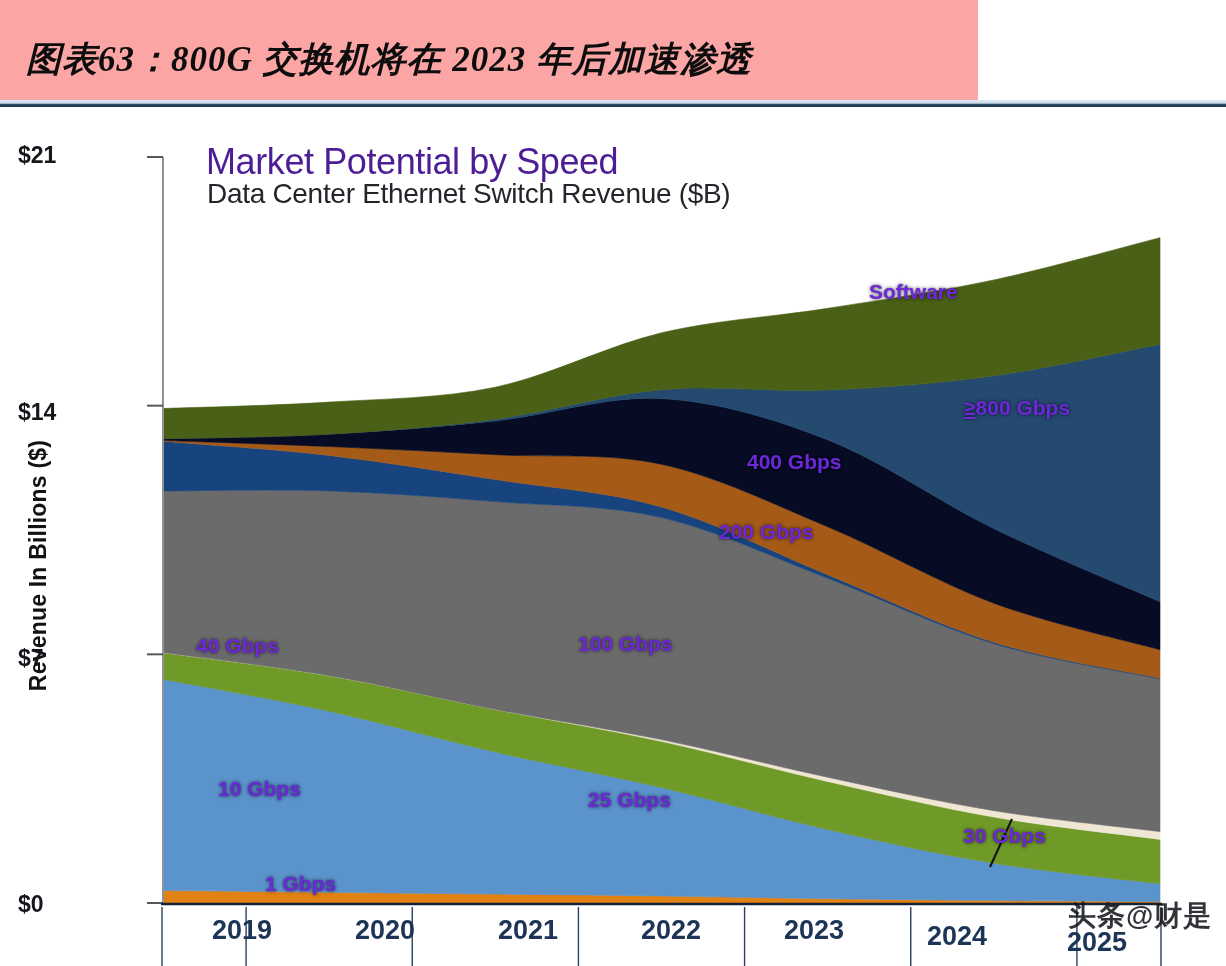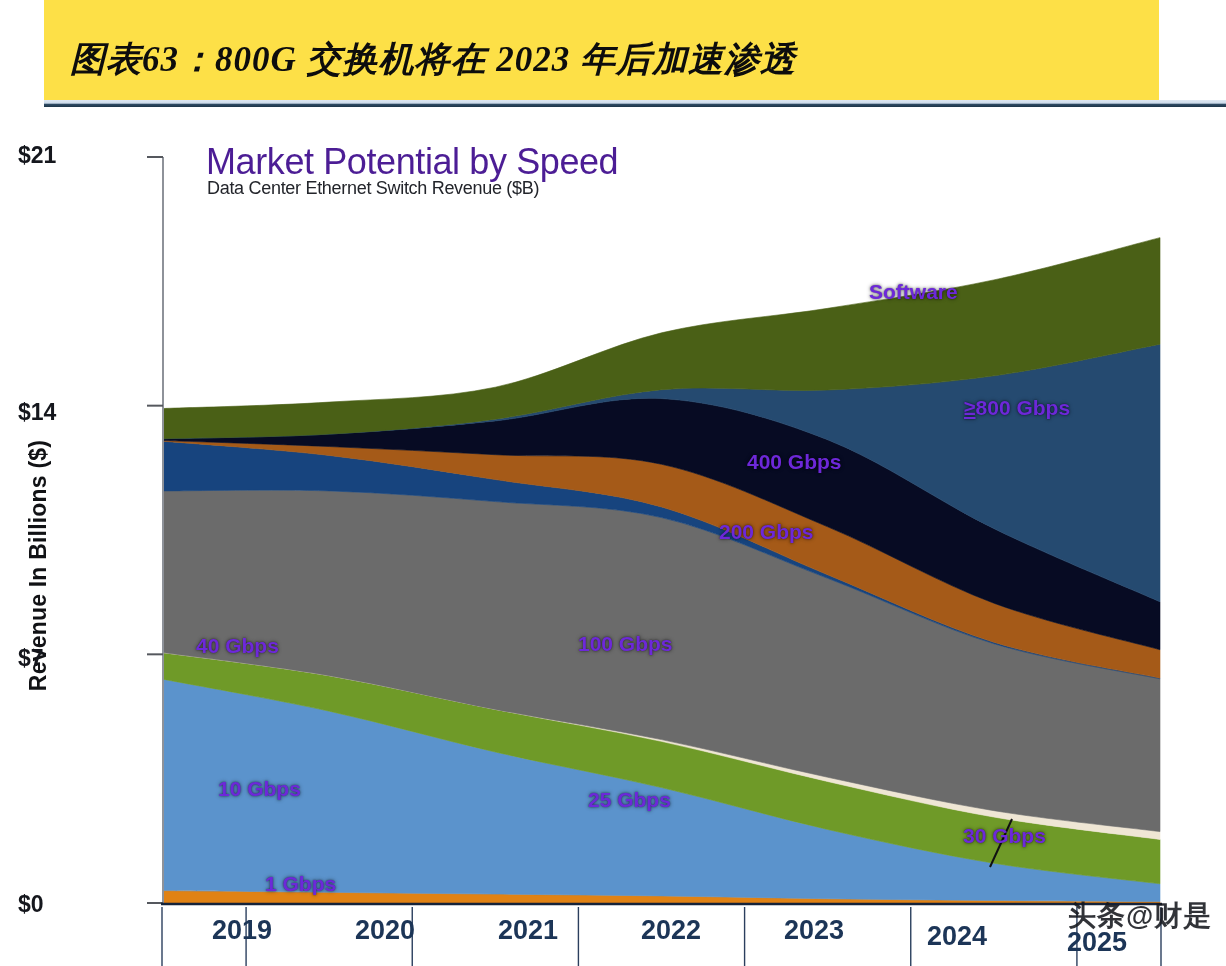--- a/index.html
+++ b/index.html
@@ -18,24 +18,23 @@
     position: relative;
     width: 1226px;
     height: 966px;
     background: #ffffff;
   }
 
   
   #header {
     position: absolute;
     left: 0; top: 0;
-    width: 1115px;
+    width: 978px;
     height: 104px;
-    background: #fde047;
-    margin-left: 44px;
+    background: #fca5a5;
   }
   #header-title {
     position: absolute;
     left: 26px;
     top: 36px;
     font-family: "Liberation Serif", serif;
     font-weight: bold;
     font-style: italic;
     font-size: 35px;
     letter-spacing: 1px;
@@ -75,21 +74,21 @@
   #chart-title {
     left: 206px;
     top: 34px;
     font-size: 36px;
     color: #4c1d95;
     letter-spacing: -0.4px;
   }
   #chart-subtitle {
     left: 207px;
     top: 71px;
-    font-size: 18px;
+    font-size: 28px;
     color: #23252b;
     letter-spacing: -0.3px;
   }
   #y-axis-title {
     left: -92px;
     top: 445px;
     width: 260px;
     text-align: center;
     transform: rotate(-90deg);
     font-size: 23px;

